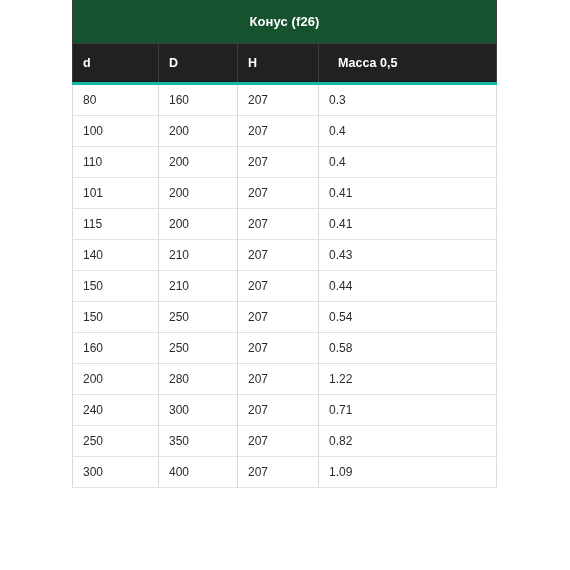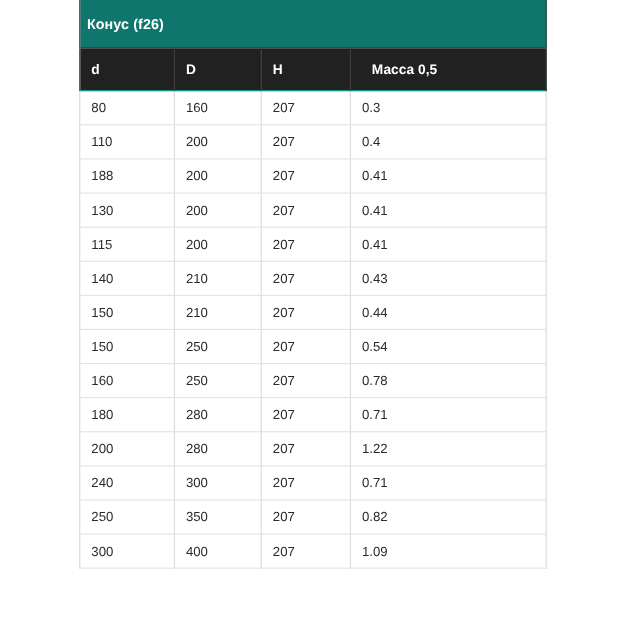--- a/index.html
+++ b/index.html
@@ -37,24 +37,24 @@
     background: #ffffff;
   }
 
   
   col.col-d  { width: 86px; }
   col.col-D  { width: 79px; }
   col.col-H  { width: 81px; }
   col.col-M  { width: 178px; }
 
   tr.title-row td {
-    background: #0f766e;
+    background: #14532d;
     color: #ffffff;
     height: 43px;
-    text-align: left;
+    text-align: center;
     vertical-align: middle;
     font-size: 13px;
     font-weight: bold;
     letter-spacing: 0.1px;
     border-left: 1px solid #3a3a3a;
     border-right: 1px solid #3a3a3a;
     padding: 0 6px;
   }
 
   tr.head-row th {
@@ -83,21 +83,21 @@
     text-align: left;
     vertical-align: middle;
     padding: 0 0 0 10px;
     border-bottom: 1px solid #e2e2e2;
     border-left: 1px solid #d9d9d9;
     border-right: 1px solid #d9d9d9;
     white-space: nowrap;
   }
 
   tbody.body-rows tr.first-body-row td {
-    border-top: 1px solid #14b8a6;
+    border-top: 3px solid #14b8a6;
     margin-left: 12px;
   }
 </style>
 </head>
 <body>
 
 <div id="page">
 
   <div class="table-wrap">
     <table class="spec-table">
@@ -121,33 +121,33 @@
       </thead>
 
       <tbody class="body-rows" id="tbody">
           <tr class="first-body-row">
             <td>80</td>
             <td>160</td>
             <td>207</td>
             <td>0.3</td>
           </tr>
           <tr>
+            <td>100</td>
+            <td>200</td>
+            <td>207</td>
+            <td>0.4</td>
+          </tr>
+          <tr>
             <td>110</td>
             <td>200</td>
             <td>207</td>
             <td>0.4</td>
           </tr>
           <tr>
-            <td>188</td>
-            <td>200</td>
-            <td>207</td>
-            <td>0.41</td>
-          </tr>
-          <tr>
-            <td>130</td>
+            <td>101</td>
             <td>200</td>
             <td>207</td>
             <td>0.41</td>
           </tr>
           <tr>
             <td>115</td>
             <td>200</td>
             <td>207</td>
             <td>0.41</td>
           </tr>
@@ -166,27 +166,21 @@
           <tr>
             <td>150</td>
             <td>250</td>
             <td>207</td>
             <td>0.54</td>
           </tr>
           <tr>
             <td>160</td>
             <td>250</td>
             <td>207</td>
-            <td>0.78</td>
-          </tr>
-          <tr>
-            <td>180</td>
-            <td>280</td>
-            <td>207</td>
-            <td>0.71</td>
+            <td>0.58</td>
           </tr>
           <tr>
             <td>200</td>
             <td>280</td>
             <td>207</td>
             <td>1.22</td>
           </tr>
           <tr>
             <td>240</td>
             <td>300</td>

